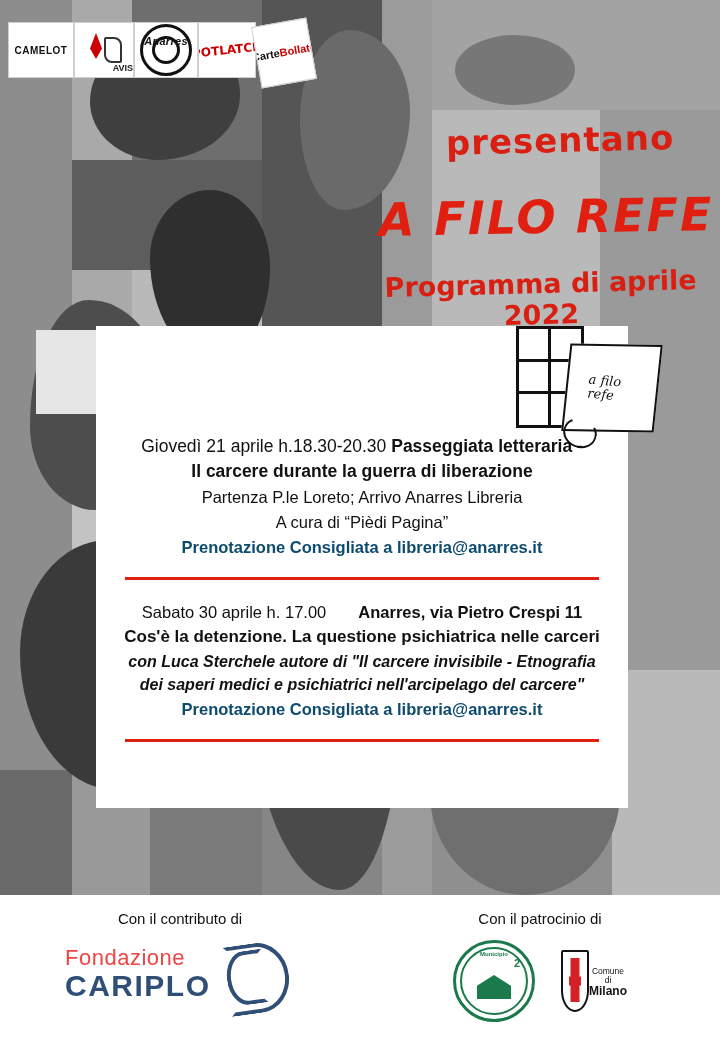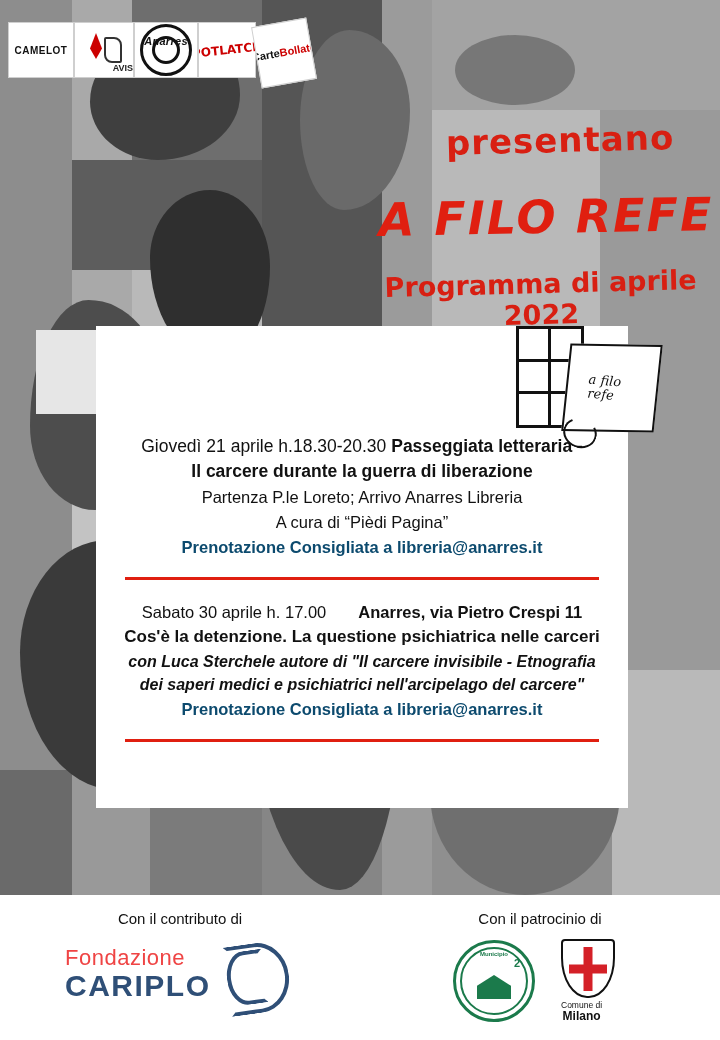--- a/index.html
+++ b/index.html
@@ -384,21 +384,21 @@
   }
   .crest-muni .bldg {
     width: 34px; height: 24px;
     background: #1b7a4b;
     clip-path: polygon(0 100%, 0 45%, 50% 0, 100% 45%, 100% 100%);
     margin-top: 12px;
   }
   .crest-milano {
     width: 66px; height: 84px;
     position: relative;
-    display: flex; flex-direction: column; align-items: flex-start;
+    display: flex; flex-direction: row; align-items: center;
   }
   .shield {
     width: 50px; height: 58px;
     background: #ffffff;
     border: 2px solid #111;
     border-radius: 4px 4px 26px 26px / 4px 4px 40px 40px;
     position: relative;
     overflow: hidden;
   }
   .shield:before {

